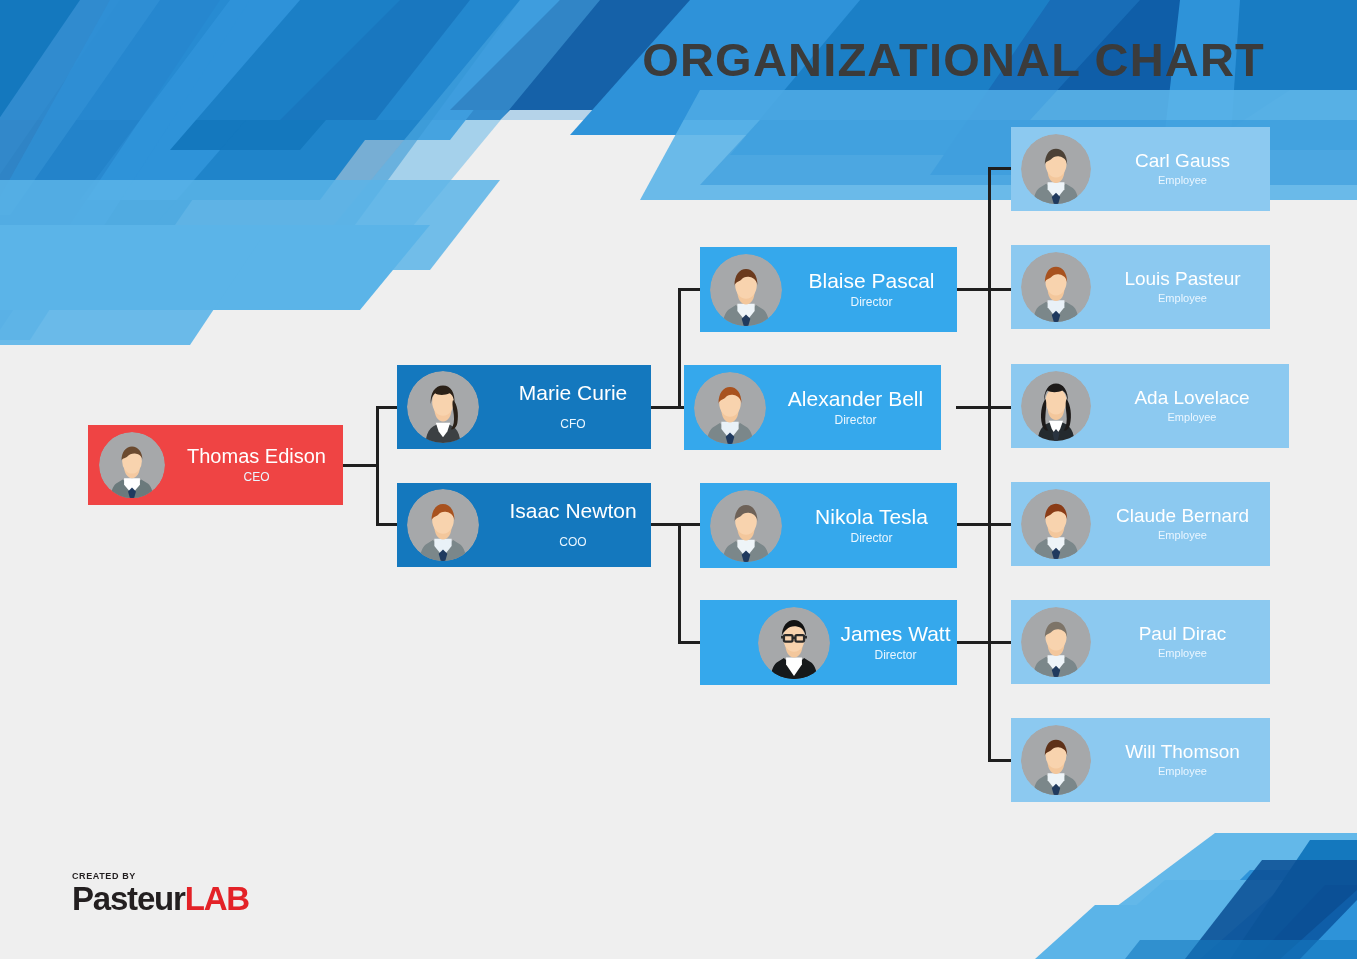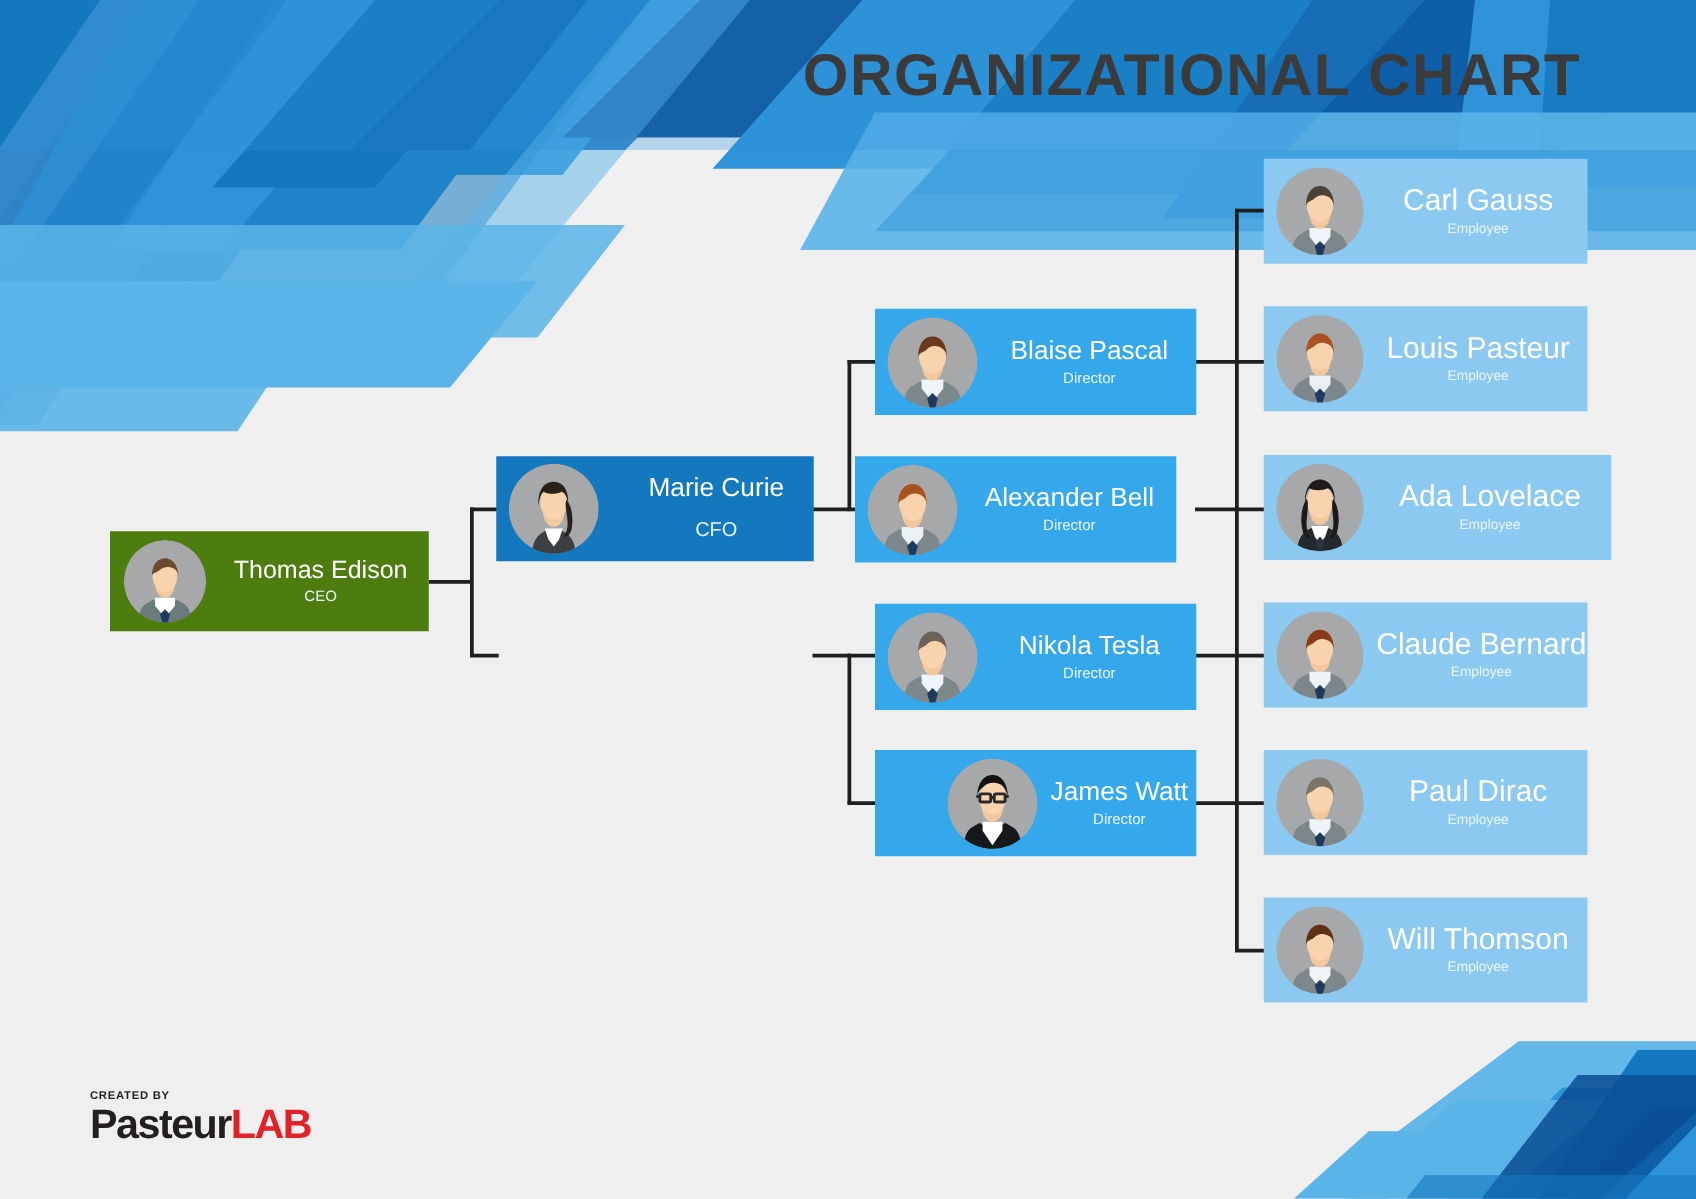--- a/index.html
+++ b/index.html
@@ -72,34 +72,34 @@
     color: #ffffff;
     line-height: 1.05;
     white-space: nowrap;
   }
   .node .rl {
     color: #eaf6ff;
     line-height: 1.2;
     white-space: nowrap;
   }
   
-  .lvl-ceo { background: #4d7c0f; }
+  .lvl-ceo { background: #ef4444; }
   .lvl-ceo .nm { font-size: 20px; }
   .lvl-ceo .rl { font-size: 12px; margin-top: 3px; }
 
   .lvl-exec { background: #1478be; gap: 12px; }
   .lvl-exec .nm { font-size: 21px; }
-  .lvl-exec .rl { font-size: 16px; margin-top: 13px; }
+  .lvl-exec .rl { font-size: 12px; margin-top: 13px; }
 
   .lvl-dir { background: #35a8ec; }
   .lvl-dir .nm { font-size: 21px; }
   .lvl-dir .rl { font-size: 12px; margin-top: 3px; }
 
   .lvl-emp { background: #8cc9f0; }
-  .lvl-emp .nm { font-size: 24px; text-align: center; }
+  .lvl-emp .nm { font-size: 19px; text-align: center; }
   .lvl-emp .rl { font-size: 11px; margin-top: 3px; }
 
   
   .avatar {
     border-radius: 50%;
     overflow: hidden;
     display: block;
   }
   
   .logo {
@@ -225,20 +225,38 @@
         <path d="M33 46c-1-16 6-26 17-26s17 10 16 26c-1-9-3-13-7-15-6 3-16 3-20 0-4 3-5 8-6 15z" fill="#2b2118"></path>
         <path d="M64 40c6 6 8 20 6 32-1 6-5 10-9 9 4-5 5-12 4-20-1-9-3-16-1-21z" fill="#2b2118"></path>
       </svg>
     </div>
     <div class="label-wrap">
       <div class="nm">Marie Curie</div>
       <div class="rl">CFO</div>
     </div>
   </div>
 
+  <div class="node lvl-exec" style="left:397px; top:483px; width:254px; height:84px;">
+    <div class="avatar-wrap" style="width:92px;">
+      <svg class="avatar" width="72" height="72" viewBox="0 0 100 100">
+        <circle cx="50" cy="50" r="50" fill="#a6a8aa"></circle>
+        <path d="M22 100c0-20 13-28 28-28s28 8 28 28z" fill="#8a9396"></path>
+        <path d="M36 71l14 13 14-13 10 6c5 4 8 12 8 23H18c0-11 3-19 8-23z" fill="#7b878a"></path>
+        <path d="M38 69h24v10l-12 15-12-15z" fill="#e9f1f7"></path>
+        <path d="M50 84l-6 6 6 21 6-21z" fill="#1f3a5f"></path>
+        <path d="M38 52c0 10 5 18 12 18s12-8 12-18z" fill="#f3c79c"></path>
+        <ellipse cx="50" cy="43" rx="15" ry="19" fill="#f8d3ae"></ellipse>
+        <path d="M34 44c0-15 7-23 16-23s16 8 16 23c-1-7-5-11-11-12-5-1-9 1-12 4-4 3-8 3-9 8z" fill="#a8521f"></path>
+      </svg>
+    </div>
+    <div class="label-wrap">
+      <div class="nm">Isaac Newton</div>
+      <div class="rl">COO</div>
+    </div>
+  </div>
 
   <div class="node lvl-dir" style="left:700px; top:247px; width:257px; height:85px;">
     <div class="avatar-wrap" style="width:92px;">
       <svg class="avatar" width="72" height="72" viewBox="0 0 100 100">
         <circle cx="50" cy="50" r="50" fill="#a6a8aa"></circle>
         <path d="M22 100c0-20 13-28 28-28s28 8 28 28z" fill="#8a9396"></path>
         <path d="M36 71l14 13 14-13 10 6c5 4 8 12 8 23H18c0-11 3-19 8-23z" fill="#7b878a"></path>
         <path d="M38 69h24v10l-12 15-12-15z" fill="#eef4f8"></path>
         <path d="M50 84l-6 6 6 21 6-21z" fill="#203a5e"></path>
         <path d="M38 52c0 10 5 18 12 18s12-8 12-18z" fill="#f3c79c"></path>

